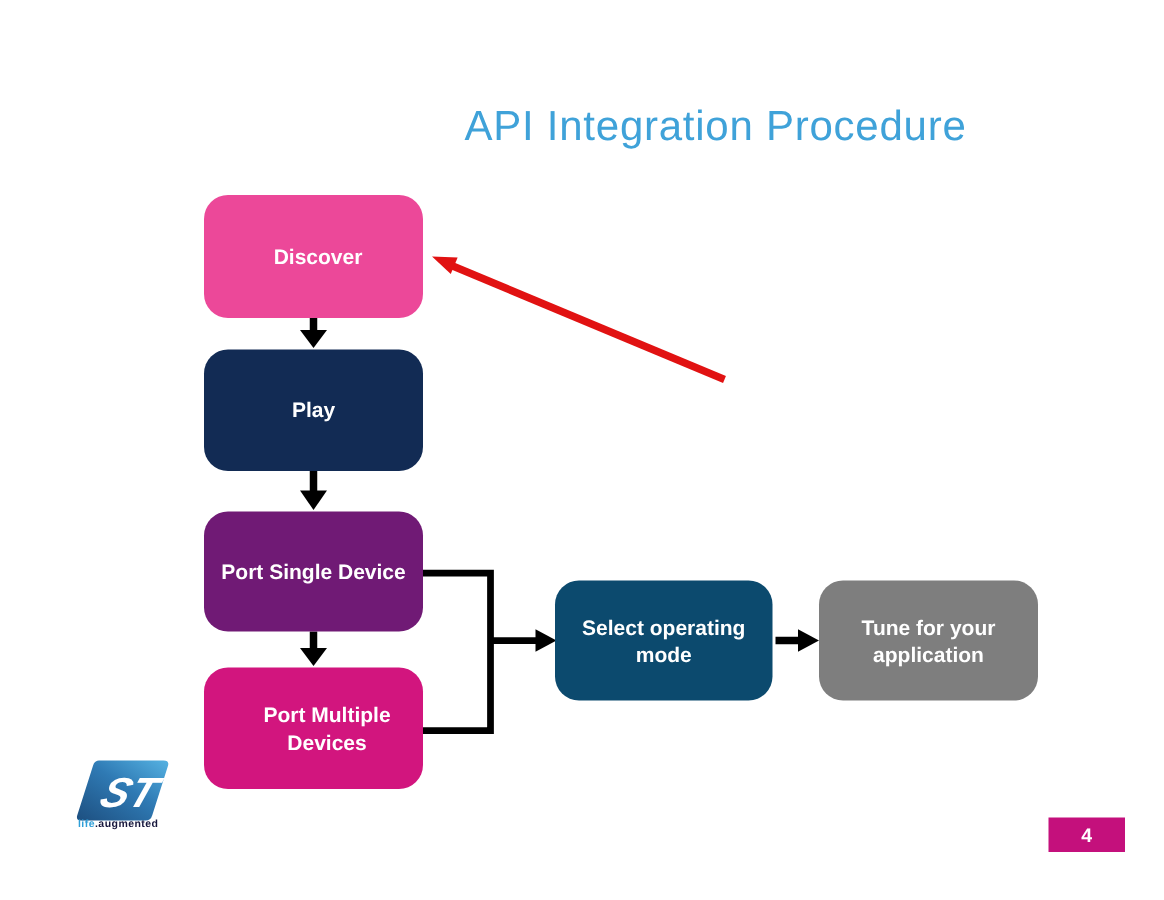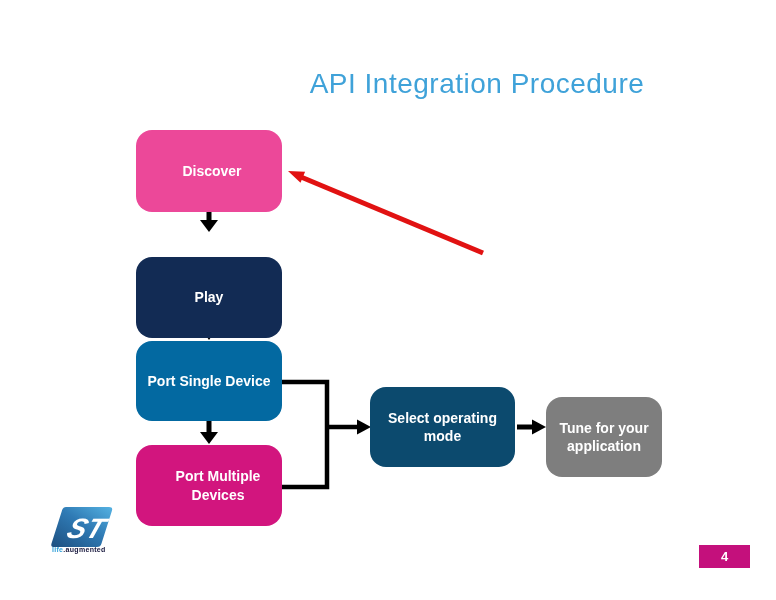--- a/index.html
+++ b/index.html
@@ -35,25 +35,25 @@
     font-size: 14px;
     line-height: 1.3;
     display: flex;
     align-items: center;
     justify-content: center;
     text-align: center;
     padding: 0 10px;
     box-sizing: border-box;
   }
   .node-discover       { left: 136px; top: 130px; width: 146px; height: 82px; }
-  .node-play           { left: 136px; top: 233px; width: 146px; height: 81px; margin-top: 24px; }
+  .node-play           { left: 136px; top: 233px; width: 146px; height: 81px; }
   .node-port-single    { left: 136px; top: 341px; width: 146px; height: 80px; }
   .node-port-multiple  { left: 136px; top: 445px; width: 146px; height: 81px; padding-left: 28px; }
   .node-select-mode    { left: 370px; top: 387px; width: 145px; height: 80px; }
-  .node-tune           { left: 546px; top: 397px; width: 116px; height: 80px; }
+  .node-tune           { left: 546px; top: 387px; width: 146px; height: 80px; }
   .logo {
     position: absolute;
     left: 50px; top: 506px;
     width: 70px; height: 52px;
   }
   .logo svg { display: block; }
   .tagline {
     position: absolute;
     left: 2px; top: 40px;
     font-size: 7px;
@@ -115,21 +115,21 @@
   </svg>
 
   <div class="node node-discover" style="background: #ec4899; padding-left: 16px;">
     <span>Discover</span>
   </div>
 
   <div class="node node-play" style="background: rgb(18, 43, 84);">
     <span>Play</span>
   </div>
 
-  <div class="node node-port-single" style="background: #0369a1;">
+  <div class="node node-port-single" style="background: #701a75;">
     <span>Port Single Device</span>
   </div>
 
   <div class="node node-port-multiple" style="background: rgb(210, 21, 126);">
     <span>Port Multiple Devices</span>
   </div>
 
   <div class="node node-select-mode" style="background: #0c4a6e;">
     <span>Select operating mode</span>
   </div>

